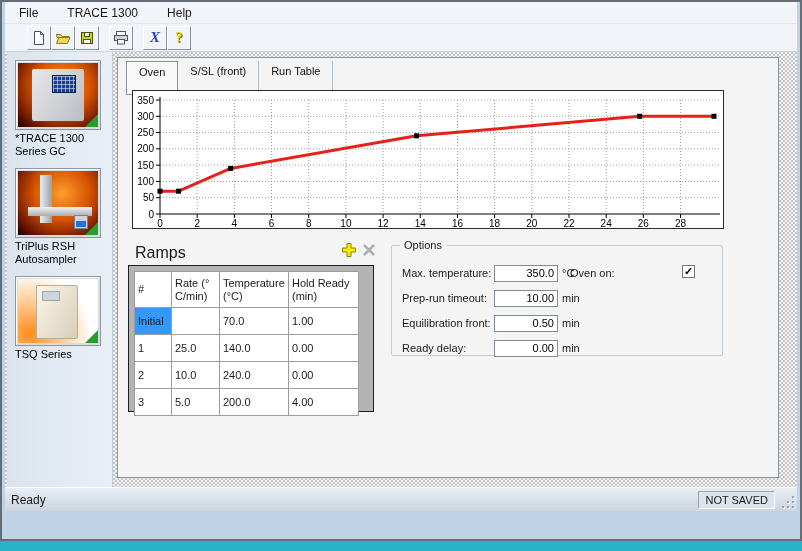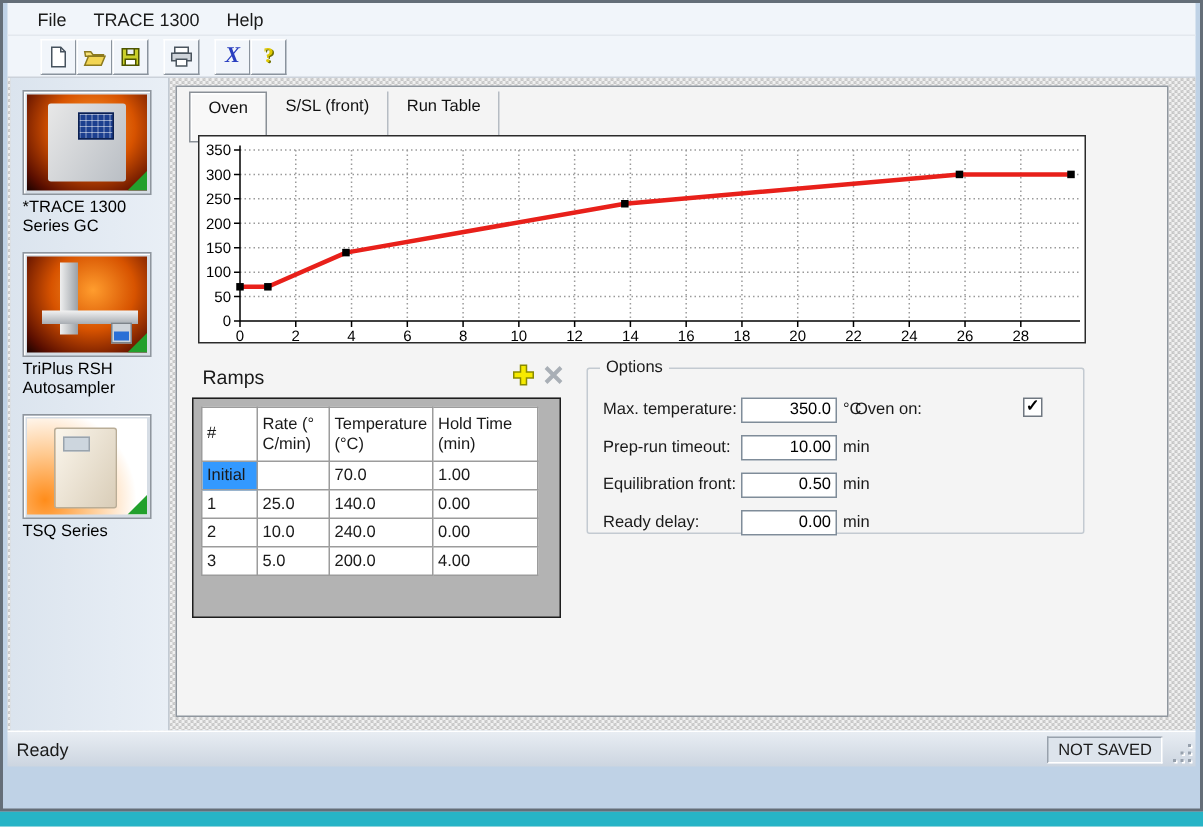--- a/index.html
+++ b/index.html
@@ -45,21 +45,21 @@
   .winbtn .box  { width:8px; height:7px; border:2px solid #3c434b; }
   .winbtn.close {
     width:30px;
     background:linear-gradient(#f4b4a4,#d9604a 50%,#c03c27);
     border-color:#8e3323;
   }
 
   
   .menubar {
     height:22px; background:#f1f5fa; display:flex; align-items:center;
-    padding-left:12px; gap:2px; border-bottom:1px solid #e3e8ee;
+    padding-left:6px; gap:13px; border-bottom:1px solid #e3e8ee;
   }
   .menu-item { padding:3px 8px; font-size:12px; }
 
   
   .toolbar {
     height:28px; background:#f1f5fa; display:flex; align-items:center;
     padding-left:22px; border-bottom:1px solid #ccd2da;
   }
   .tbtn {
     width:24px; height:24px; display:flex; align-items:center; justify-content:center;
@@ -139,34 +139,34 @@
 
   
   .chart-box {
     position:absolute; left:14px; top:32px; width:592px; height:139px;
     background:#fff; border:1px solid #2b2b2b;
   }
   .chart-box svg text { font-family:"Liberation Sans", sans-serif; font-size:10px; fill:#000; }
 
   
   .ramps-header { position:absolute; left:17px; top:186px; width:238px; height:18px; }
-  .ramps-title { font-size:13px; }
+  .ramps-title { font-size:16px; }
   .ramps-btns { position:absolute; right:-4px; top:-2px; display:flex; gap:4px; }
 
   .ramps-area {
     position:absolute; left:10px; top:207px; width:246px; height:147px;
     background:#b3b3b3; border:1px solid #1d1d1d; padding:5px;
   }
   table.ramps { border-collapse:collapse; background:#fff; }
   table.ramps th, table.ramps td {
     border:1px solid #9c9c9c; font-weight:normal; text-align:left;
     font-size:11px; padding:2px 3px; vertical-align:middle; color:#1a1a1a;
   }
   table.ramps th { height:36px; vertical-align:middle; line-height:13px; }
-  table.ramps td { height:19px; }
+  table.ramps td { height:27px; }
   td.sel { background:#3399ff; color:#fff; }
 
   
   .options-box {
     position:absolute; left:273px; top:187px; width:332px; height:111px;
     border:1px solid #c3cad1; border-radius:2px;
   }
   .options-legend {
     position:absolute; left:8px; top:-7px; background:#f4f4f4; padding:0 4px; font-size:11px;
   }
@@ -390,21 +390,21 @@
               <col style="width:37px">
               <col style="width:48px">
               <col style="width:69px">
               <col style="width:70px">
             </colgroup>
           <tbody>
               <tr>
             <th>#</th>
             <th>Rate (° C/min)</th>
             <th>Temperature (°C)</th>
-            <th>Hold Time (min)</th>
+            <th>Hold Ready (min)</th>
           </tr>
           <tr>
             <td class="sel">Initial</td>
             <td></td>
             <td>70.0</td>
             <td>1.00</td>
           </tr>
           <tr>
             <td>1</td>
             <td>25.0</td>

